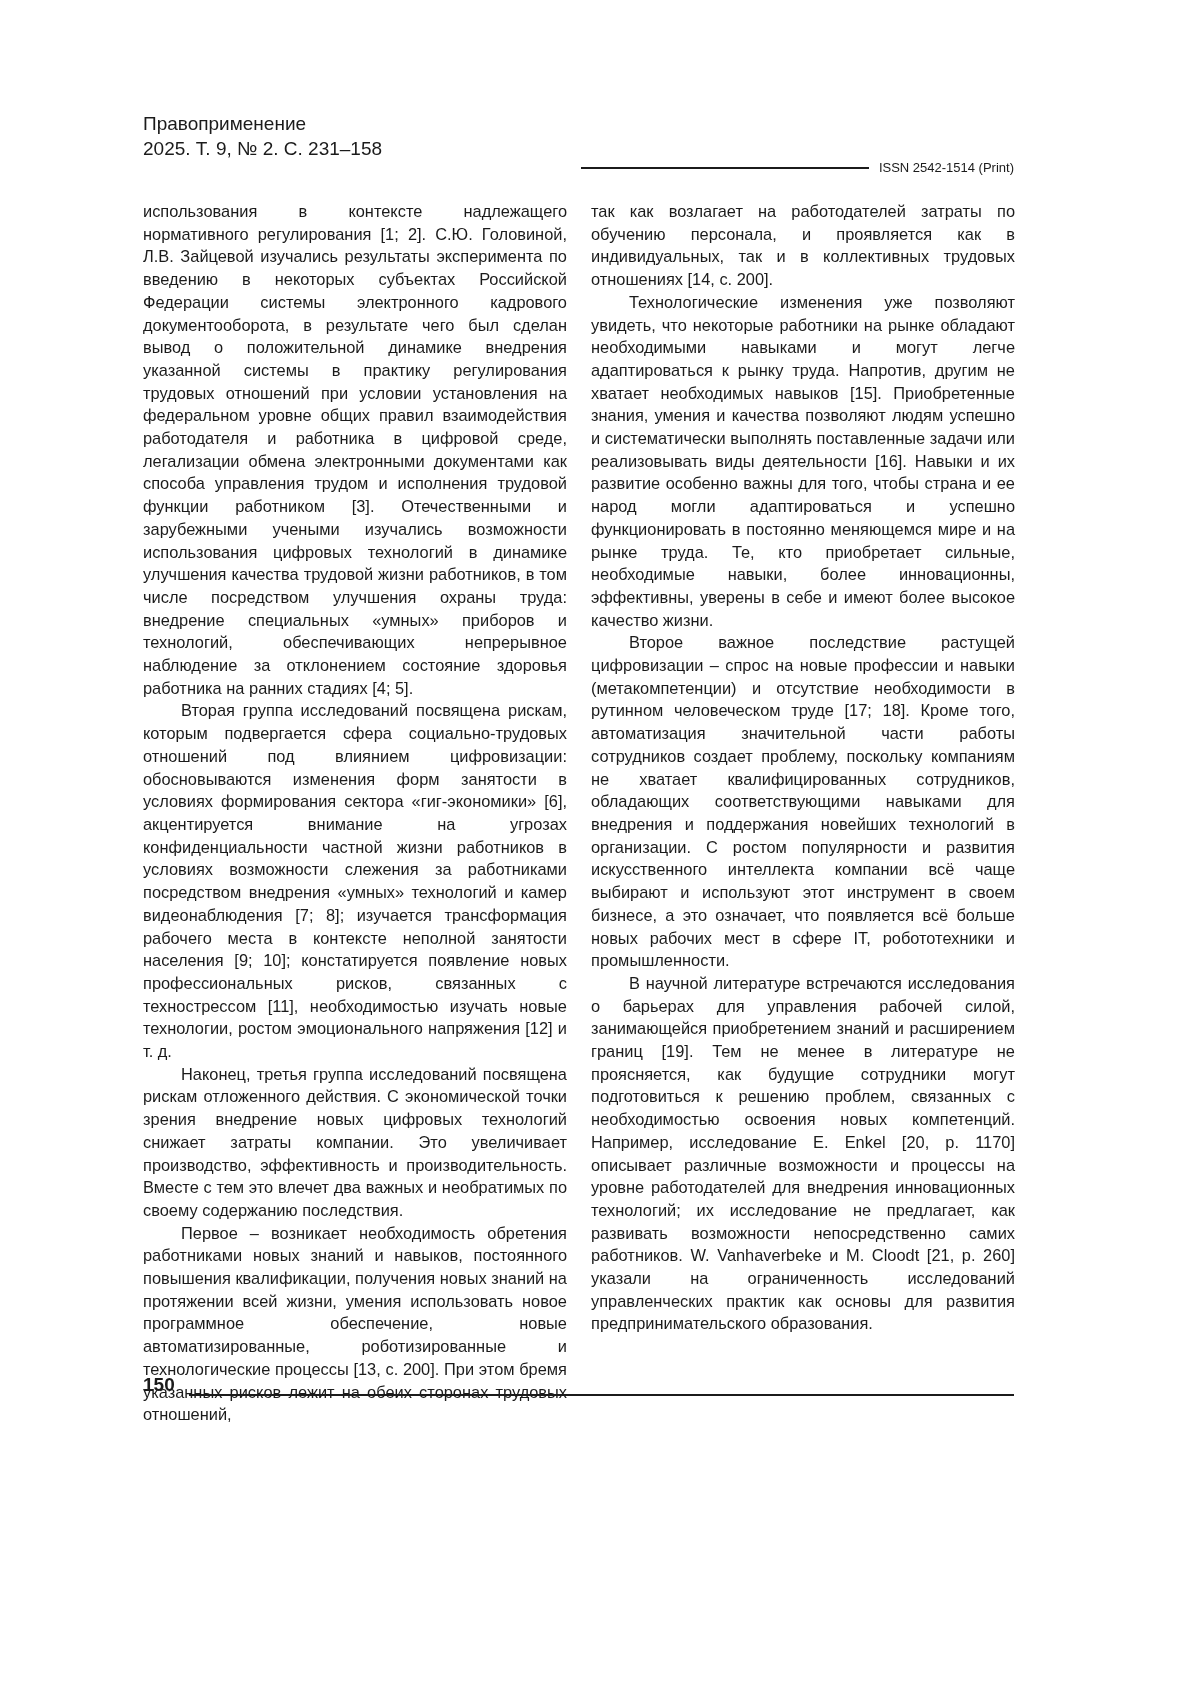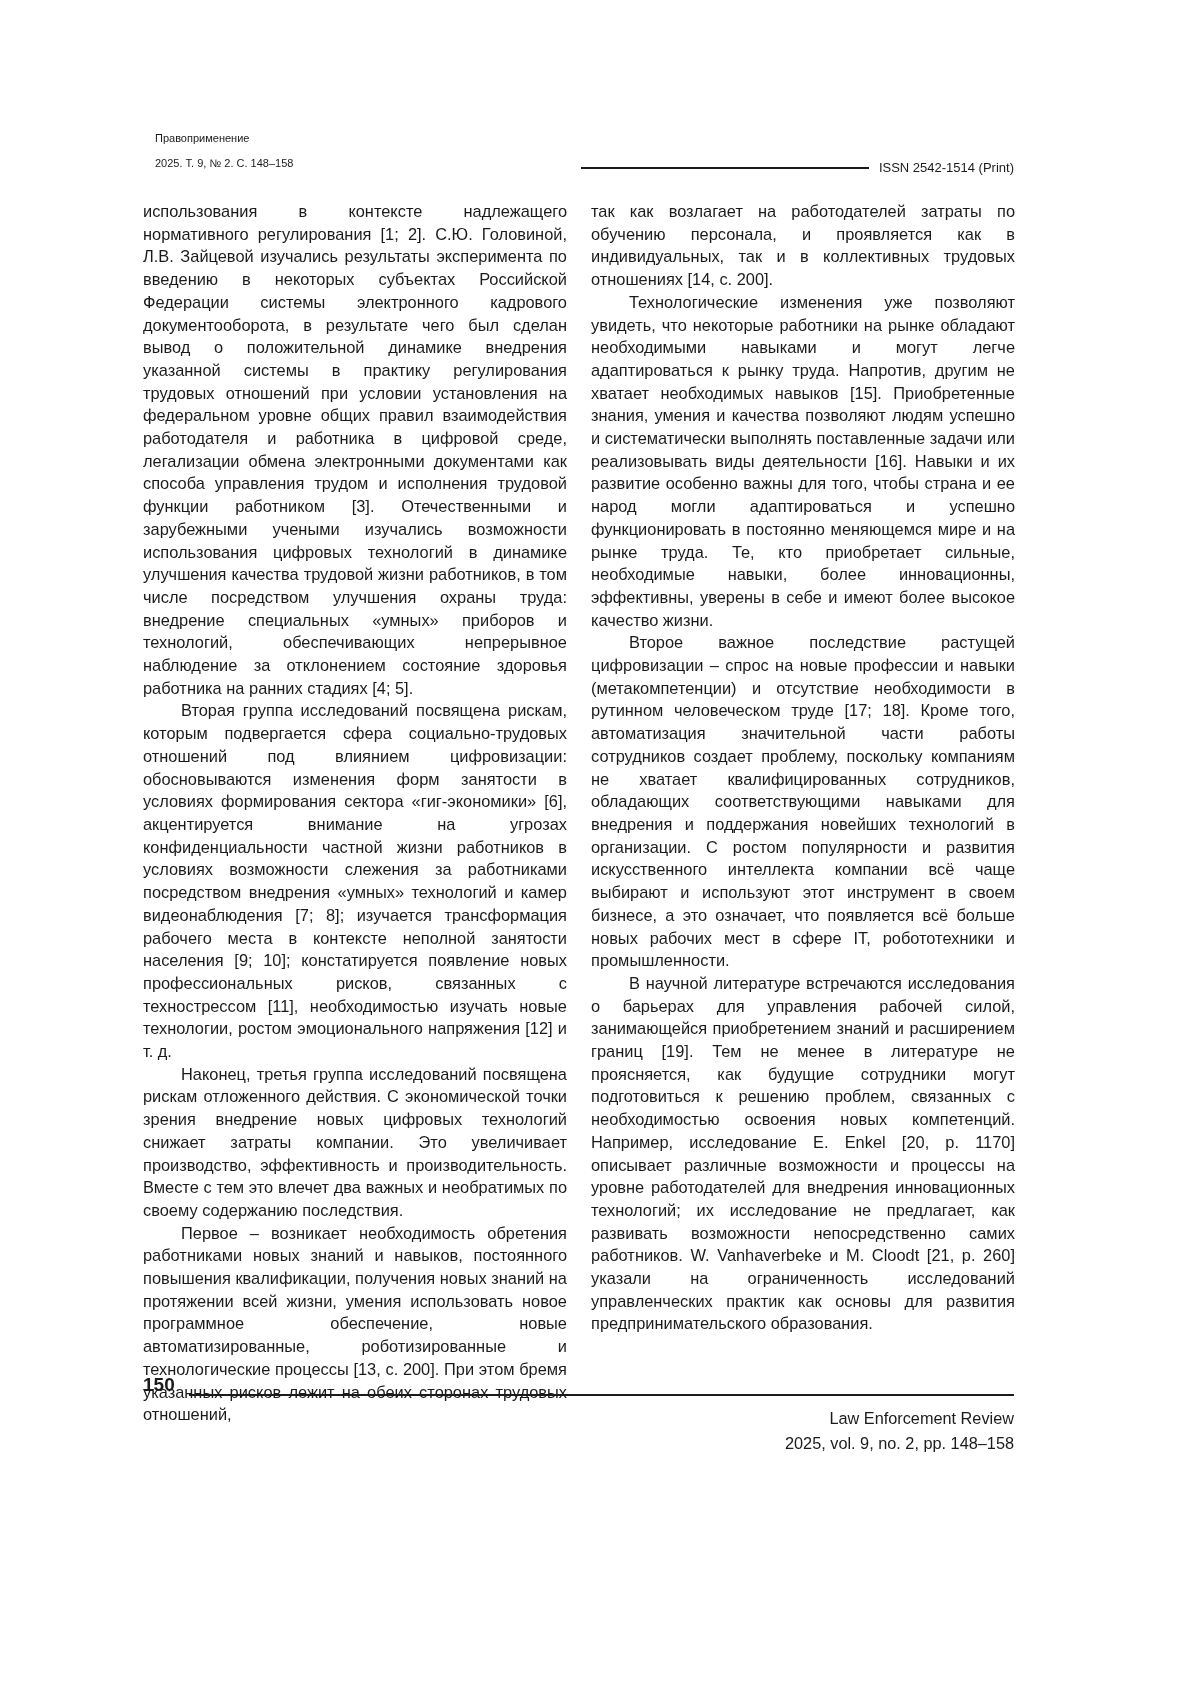--- a/index.html
+++ b/index.html
@@ -16,25 +16,24 @@
   }
   .page {
     position: relative;
     width: 1200px;
     height: 1697px;
     background: #ffffff;
   }
   
   .header-left {
     position: absolute;
-    top: 126px;
+    top: 111px;
     left: 143px;
-    font-size: 11px;
+    font-size: 19px;
     line-height: 25px;
-    margin-left: 12px;
   }
   .issn-row {
     position: absolute;
     top: 160px;
     left: 143px;
     width: 871px;
     display: flex;
     justify-content: flex-end;
     align-items: center;
     font-size: 13px;
@@ -98,21 +97,21 @@
     line-height: 25px;
   }
 </style>
 </head>
 <body>
 
 <div class="page">
 
   <div class="header-left">
     <div>Правоприменение</div>
-    <div>2025. Т. 9, № 2. С. 148–158</div>
+    <div>2025. Т. 9, № 2. С. 231–158</div>
   </div>
 
   <div class="issn-row">
     <div class="issn-line"></div>
     <div>ISSN 2542-1514 (Print)</div>
   </div>
 
   <div class="columns">
     <div class="col">
         <p class="para">использования в контексте надлежащего нормативного регулирования [1; 2]. С.Ю. Головиной, Л.В. Зайцевой изучались результаты эксперимента по введению в некоторых субъектах Российской Федерации системы электронного кадрового документооборота, в результате чего был сделан вывод о положительной динамике внедрения указанной системы в практику регулирования трудовых отношений при условии установления на федеральном уровне общих правил взаимодействия работодателя и работника в цифровой среде, легализации обмена электронными документами как способа управления трудом и исполнения трудовой функции работником [3]. Отечественными и зарубежными учеными изучались возможности использования цифровых технологий в динамике улучшения качества трудовой жизни работников, в том числе посредством улучшения охраны труда: внедрение специальных «умных» приборов и технологий, обеспечивающих непрерывное наблюдение за отклонением состояние здоровья работника на ранних стадиях [4; 5].</p>
@@ -126,18 +125,14 @@
         <p class="para indent">Второе важное последствие растущей цифровизации – спрос на новые профессии и навыки (метакомпетенции) и отсутствие необходимости в рутинном человеческом труде [17; 18]. Кроме того, автоматизация значительной части работы сотрудников создает проблему, поскольку компаниям не хватает квалифицированных сотрудников, обладающих соответствующими навыками для внедрения и поддержания новейших технологий в организации. С ростом популярности и развития искусственного интеллекта компании всё чаще выбирают и используют этот инструмент в своем бизнесе, а это означает, что появляется всё больше новых рабочих мест в сфере IT, робототехники и промышленности.</p>
         <p class="para indent">В научной литературе встречаются исследования о барьерах для управления рабочей силой, занимающейся приобретением знаний и расширением границ [19]. Тем не менее в литературе не проясняется, как будущие сотрудники могут подготовиться к решению проблем, связанных с необходимостью освоения новых компетенций. Например, исследование E. Enkel [20, p. 1170] описывает различные возможности и процессы на уровне работодателей для внедрения инновационных технологий; их исследование не предлагает, как развивать возможности непосредственно самих работников. W. Vanhaverbeke и M. Cloodt [21, p. 260] указали на ограниченность исследований управленческих практик как основы для развития предпринимательского образования.</p>
       </div>
   </div>
 
   <div class="pageno-row">
     <span class="pageno">150</span>
     <div class="pageno-line"></div>
   </div>
 
-  <div class="footer-right">
-    <div>Law Enforcement Review</div>
-    <div>2025, vol. 9, no. 2, pp. 148–158</div>
-  </div>
 
 </div>
 
 </body></html>

